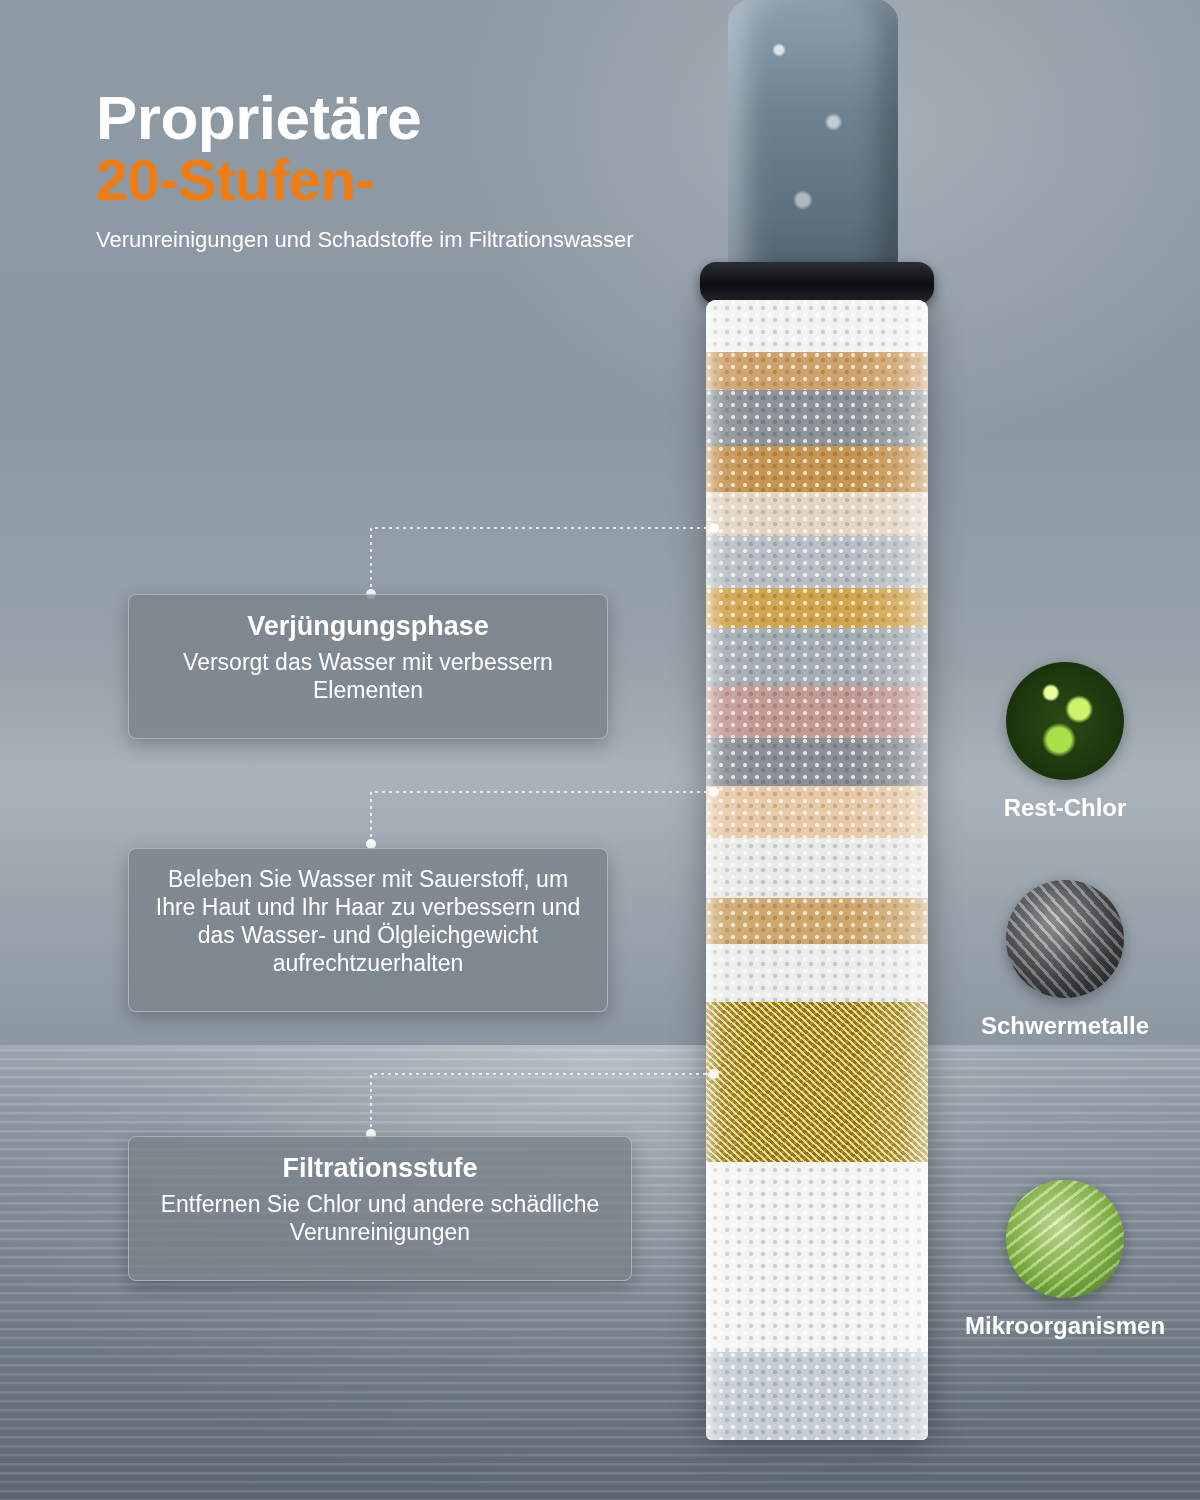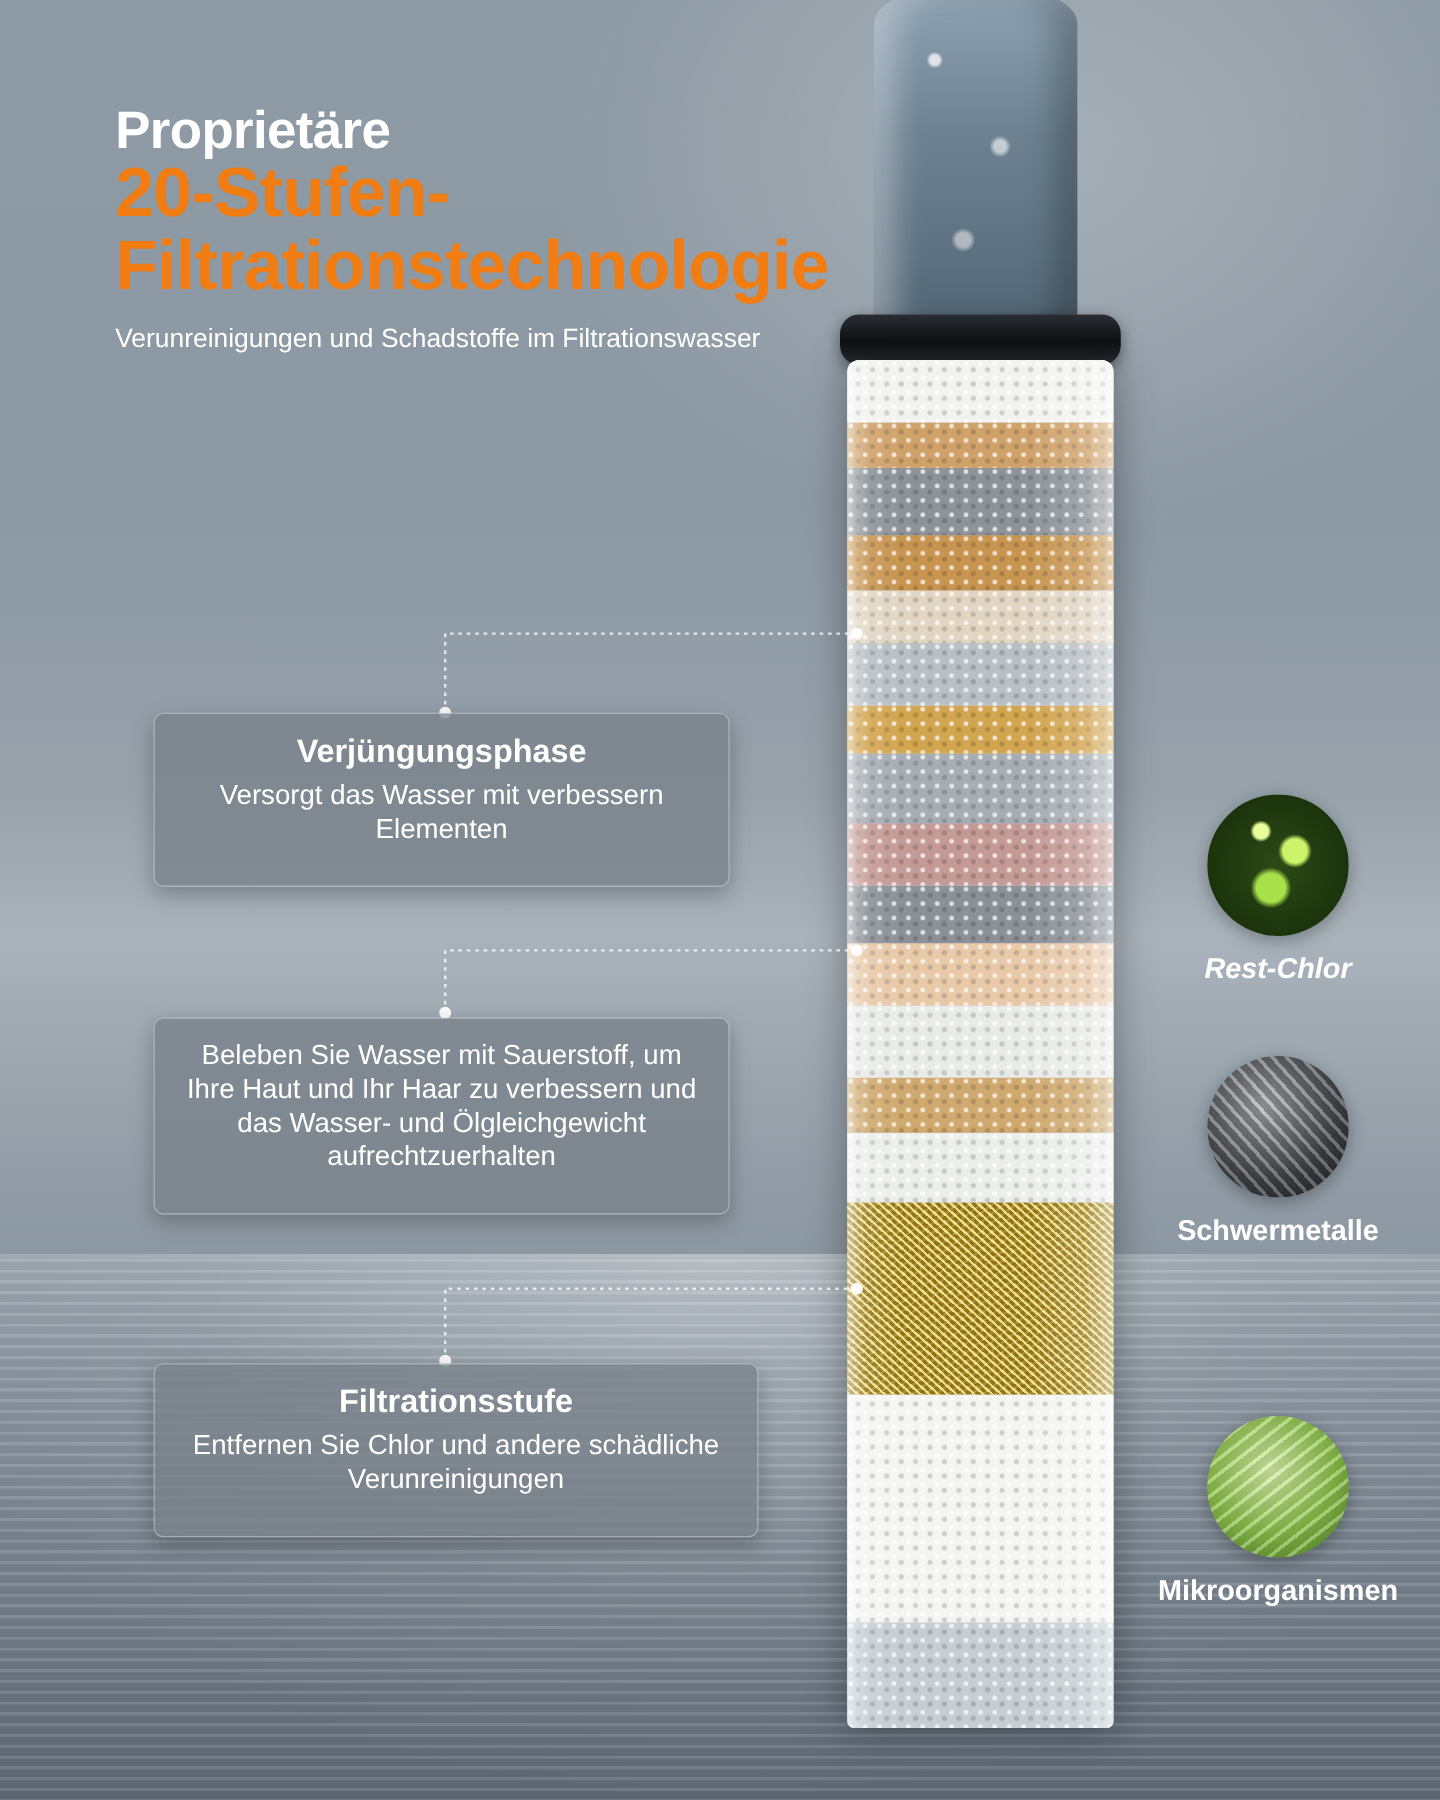--- a/index.html
+++ b/index.html
@@ -60,21 +60,21 @@
   }
 
   
   .headline {
     position: absolute;
     left: 96px;
     top: 86px;
     width: 640px;
   }
   .headline .l1 {
-    font-size: 44px;
+    font-size: 62px;
     line-height: 1.03;
     font-weight: bold;
     color: #ffffff;
     letter-spacing: -0.5px;
   }
   .headline .l2 {
     font-size: 58px;
     line-height: 1.04;
     font-weight: bold;
     color: #f07c12;
@@ -199,21 +199,21 @@
   .bubble .tex { position: absolute; inset: 0; }
   .c-label {
     margin-top: 14px;
     font-size: 24px;
     font-weight: bold;
     color: #ffffff;
     white-space: nowrap;
   }
   #cont-0 { left: 965px; top: 155px; }
   #cont-1 { left: 965px; top: 410px; }
-  #cont-2 { left: 965px; top: 662px; font-style: italic; }
+  #cont-2 { left: 965px; top: 662px; }
   #cont-3 { left: 965px; top: 880px; }
   #cont-4 { left: 965px; top: 1180px; }
 
   
   .tex-algae {
     background:
       repeating-linear-gradient(72deg, rgba(255,255,255,.35) 0 2px, rgba(255,255,255,0) 2px 7px),
       repeating-linear-gradient(-60deg, rgba(0,0,0,.16) 0 2px, rgba(0,0,0,0) 2px 9px),
       radial-gradient(circle at 35% 30%, #dff3c2, #7fbf3f 55%, #3f7a1e 100%);
   }
@@ -302,21 +302,20 @@
       </div>
       <div class="layer" style="top: 0px; height: 52px; background: rgb(242, 243, 241);">
         <div class="grain"></div>
       </div>
     <div class="cartridge-gloss"></div>
   </div>
 
   <div class="headline">
     <div class="l1">Proprietäre</div>
     <div class="l2">20-Stufen-</div>
-    <div class="l2">Filtrationstechnologie</div>
     <div class="sub">Verunreinigungen und Schadstoffe im Filtrationswasser</div>
   </div>
 
   <div class="leader" style="left:366px; top:520px; width:350px; height:80px;">
     <svg width="350" height="80">
       <polyline points="5,74 5,8 348,8" fill="none" stroke="#ffffff" stroke-opacity="0.75" stroke-width="2" stroke-dasharray="3 4"></polyline>
     </svg>
     <div class="dot-a" style="left:0px; top:69px;"></div>
     <div class="dot-b" style="left:343px; top:3px;"></div>
   </div>

